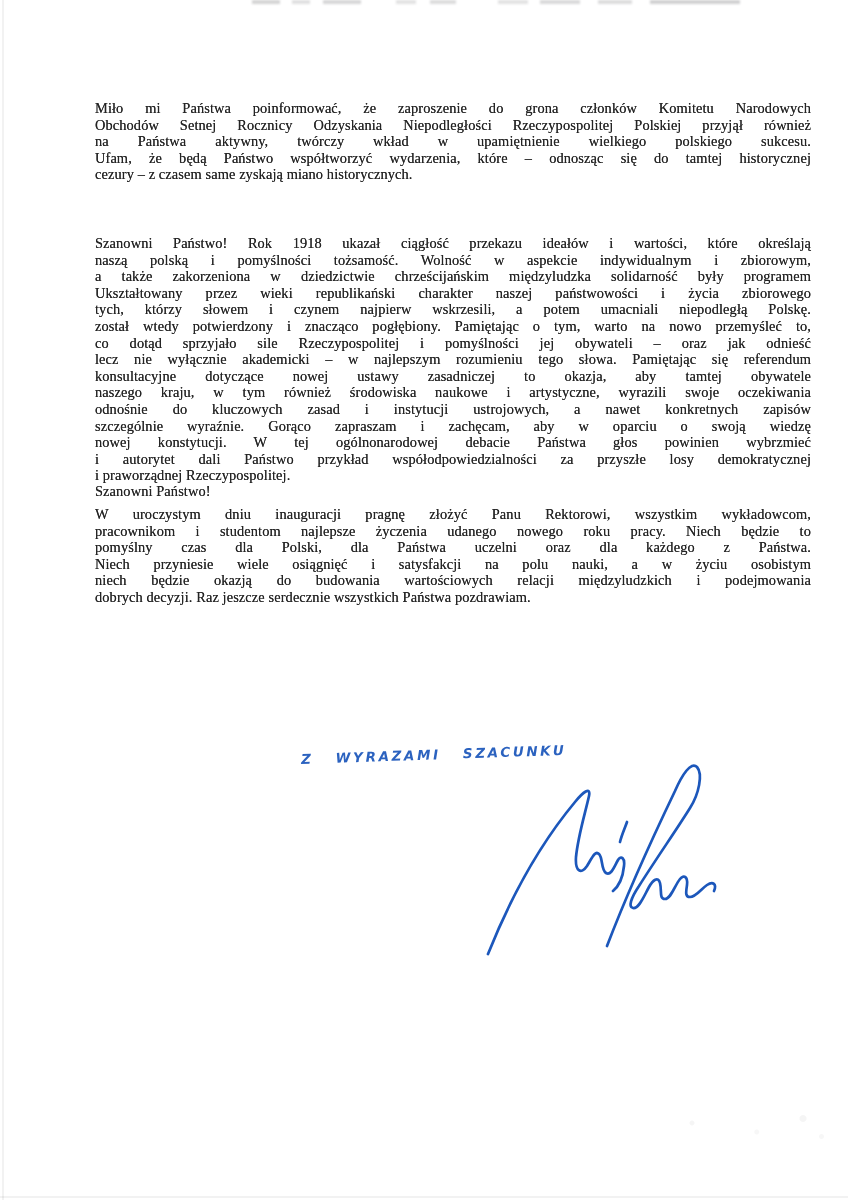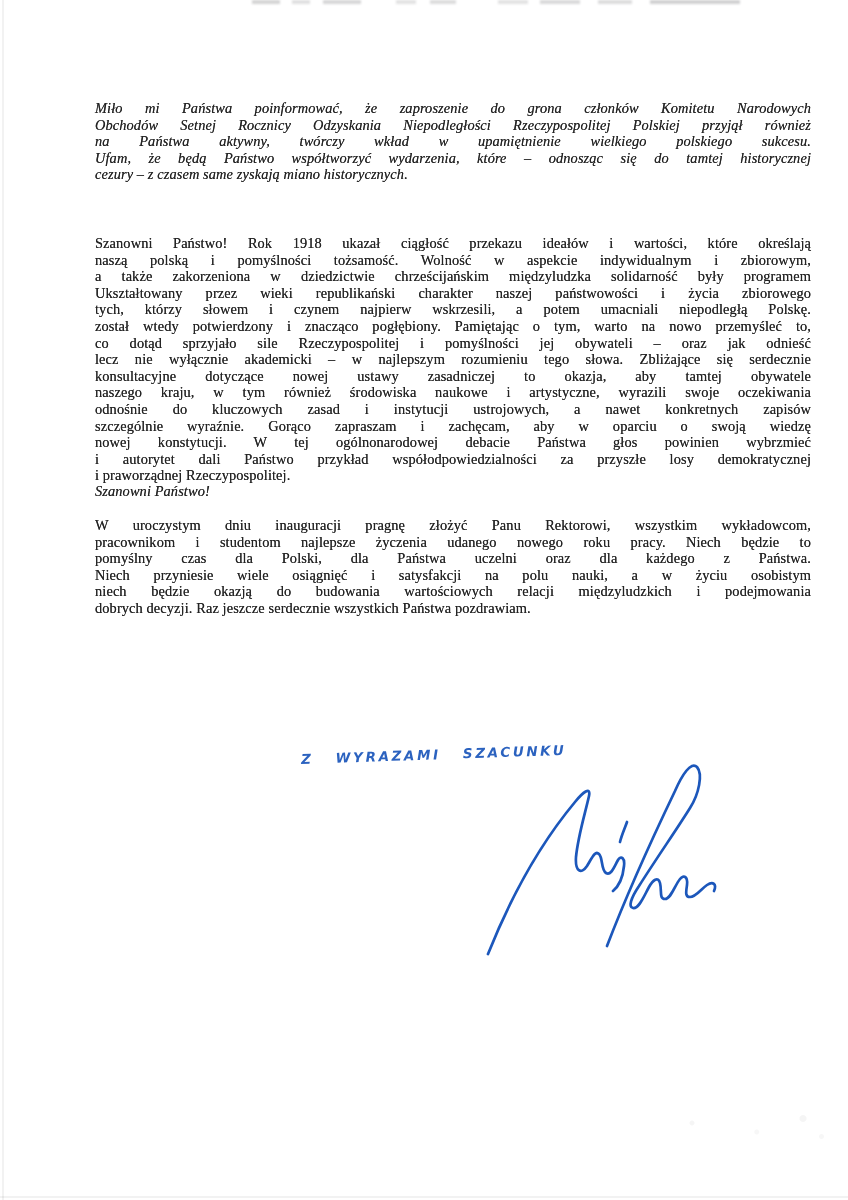--- a/index.html
+++ b/index.html
@@ -17,24 +17,24 @@
     left: 95px;
     width: 716px;
     font-size: 14.4px;
     line-height: 16.6px;
     color: #242424;
     letter-spacing: 0.1px;
     text-shadow: 0 0 0.5px rgba(40,40,40,0.85);
   }
   .para .line { text-align: justify; text-align-last: justify; white-space: normal; }
   .para .line.last { text-align-last: left; }
-  .p1 { top: 100px; font-style: italic; }
+  .p1 { top: 100px; }
   .p2 { top: 207px; margin-top: 28px; }
-  .heading { top: 483px; font-style: italic; }
-  .p3 { top: 506px; margin-top: 11px; }
+  .heading { top: 483px; }
+  .p3 { top: 506px; }
   
   .handwriting {
     position: absolute;
     left: 301px;
     top: 751px;
     width: 300px;
     transform: rotate(-2deg);
     transform-origin: left center;
     font-family: "DejaVu Sans", sans-serif;
     font-style: italic;
@@ -117,21 +117,21 @@
     </div>
 
   <div class="para p2">
       <div class="line">Szanowni Państwo! Rok 1918 ukazał ciągłość przekazu ideałów i wartości, które określają</div>
       <div class="line">naszą polską i pomyślności tożsamość. Wolność w aspekcie indywidualnym i zbiorowym,</div>
       <div class="line">a także zakorzeniona w dziedzictwie chrześcijańskim międzyludzka solidarność były programem</div>
       <div class="line">Ukształtowany przez wieki republikański charakter naszej państwowości i życia zbiorowego</div>
       <div class="line">tych, którzy słowem i czynem najpierw wskrzesili, a potem umacniali niepodległą Polskę.</div>
       <div class="line">został wtedy potwierdzony i znacząco pogłębiony. Pamiętając o tym, warto na nowo przemyśleć to,</div>
       <div class="line">co dotąd sprzyjało sile Rzeczypospolitej i pomyślności jej obywateli – oraz jak odnieść</div>
-      <div class="line">lecz nie wyłącznie akademicki – w najlepszym rozumieniu tego słowa. Zbliżające się serdecznie</div>
+      <div class="line">lecz nie wyłącznie akademicki – w najlepszym rozumieniu tego słowa. Pamiętając się referendum</div>
       <div class="line">konsultacyjne dotyczące nowej ustawy zasadniczej to okazja, aby tamtej obywatele</div>
       <div class="line">naszego kraju, w tym również środowiska naukowe i artystyczne, wyrazili swoje oczekiwania</div>
       <div class="line">odnośnie do kluczowych zasad i instytucji ustrojowych, a nawet konkretnych zapisów</div>
       <div class="line">szczególnie wyraźnie. Gorąco zapraszam i zachęcam, aby w oparciu o swoją wiedzę</div>
       <div class="line">nowej konstytucji. W tej ogólnonarodowej debacie Państwa głos powinien wybrzmieć</div>
       <div class="line">i autorytet dali Państwo przykład współodpowiedzialności za przyszłe losy demokratycznej</div>
       <div class="line last">i praworządnej Rzeczypospolitej.</div>
     </div>
 
   <div class="para heading">

